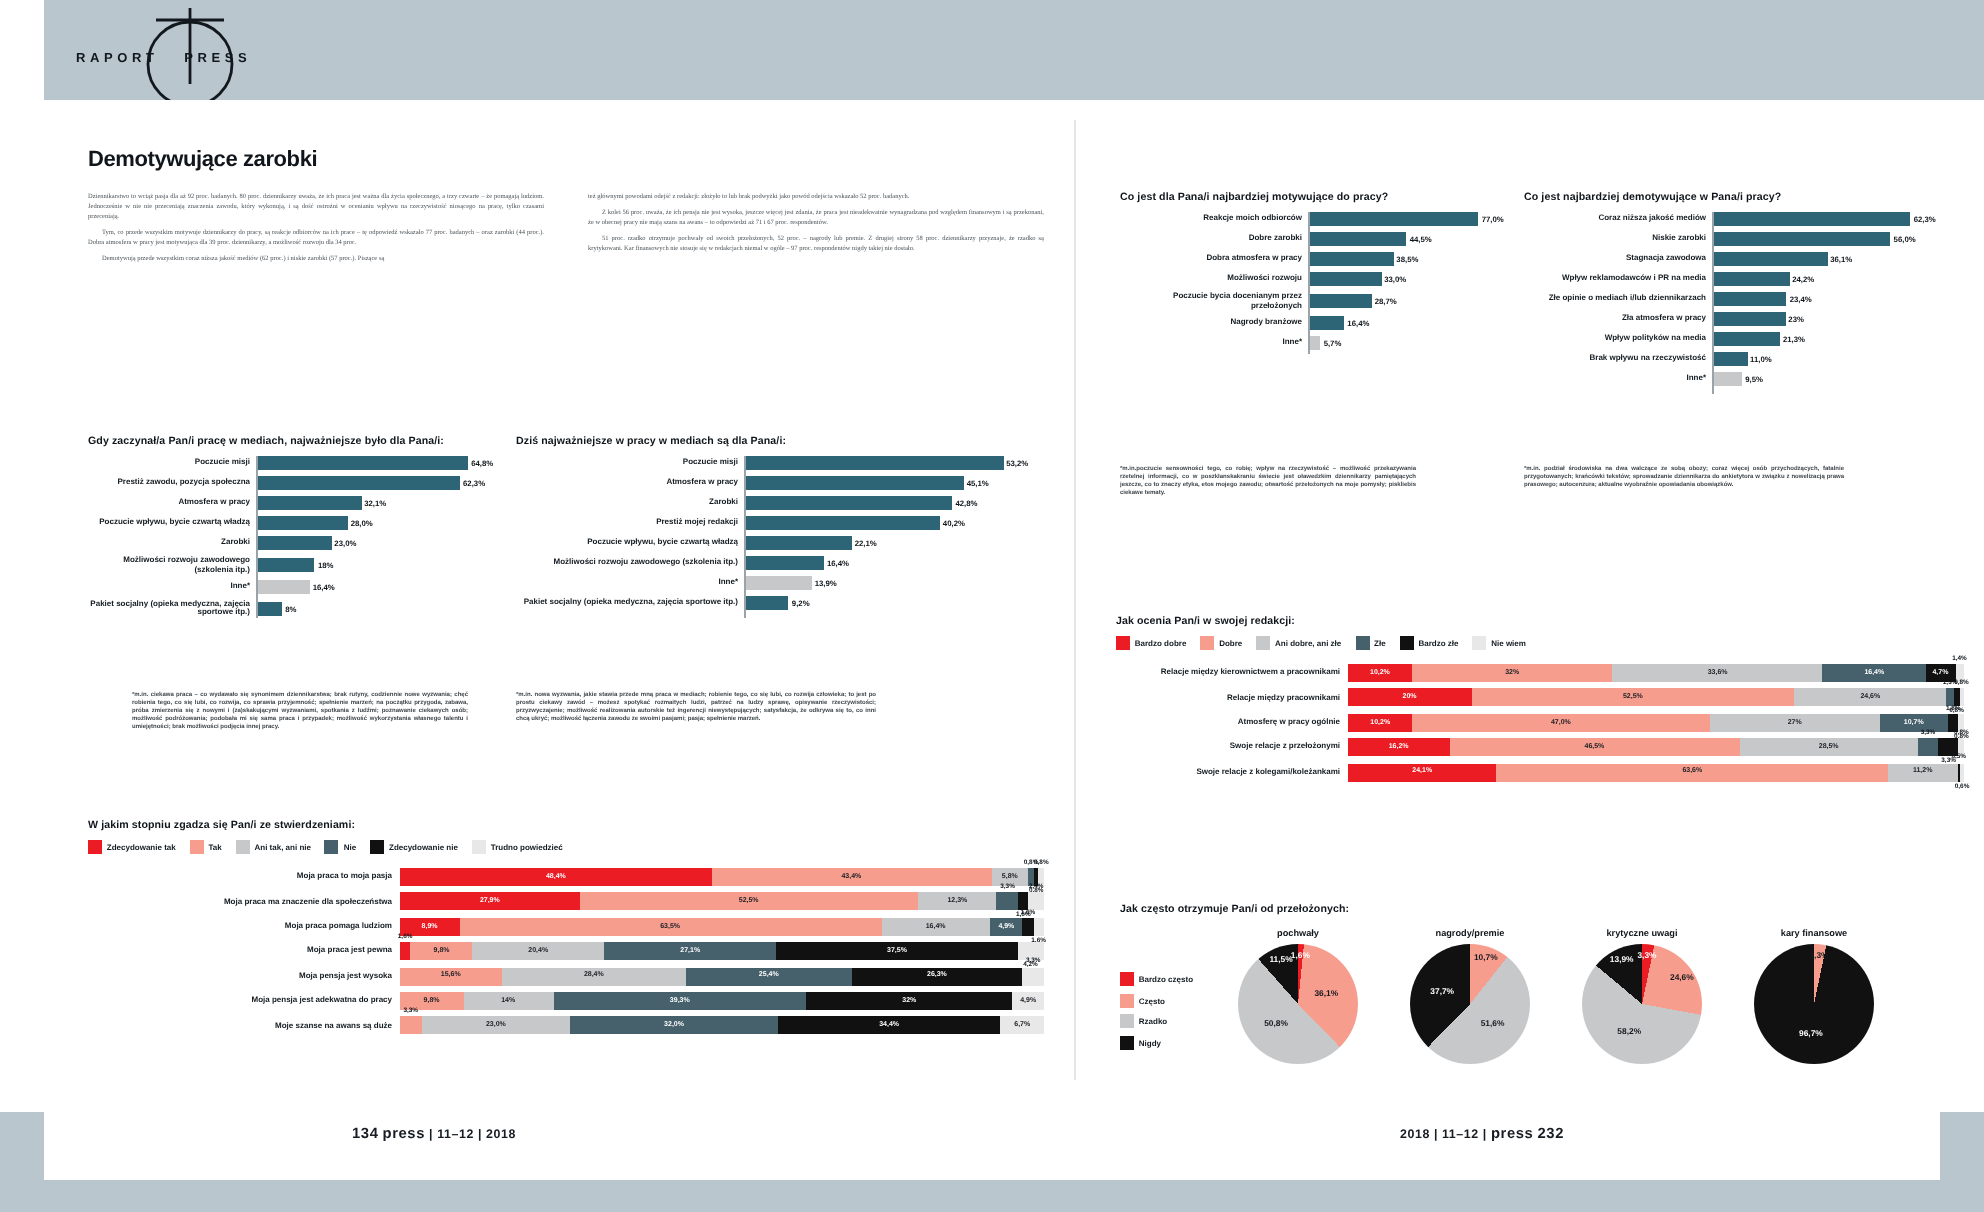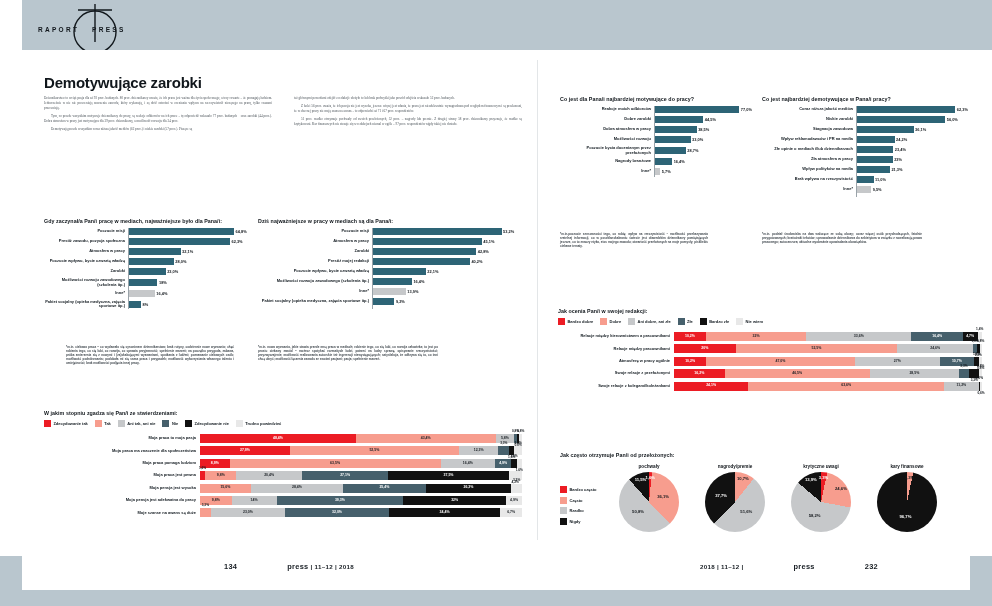--- a/index.html
+++ b/index.html
@@ -38,21 +38,21 @@
     position: absolute; left: 22px; top: 0; width: 948px; height: 34px; background: #fff;
   }
   .gutter {
     position: absolute; left: 537px; top: 60px; width: 1px; height: 480px;
     background: #e3e6e8;
   }
 
   
   .article-title {
     position: absolute; left: 44px; top: 74px;
-    font-size: 15px; font-weight: bold; color: #10161b; letter-spacing: -0.2px;
+    font-size: 11px; font-weight: bold; color: #10161b; letter-spacing: -0.2px;
   }
   .cols { position: absolute; left: 44px; top: 96px; width: 478px; height: 110px; }
   .col {
     position: absolute; top: 0; width: 228px;
     font-size: 3.25px; line-height: 5.0px; color: #4b5359; text-align: justify;
     font-family: "Liberation Serif", serif;
   }
   .col.c1 { left: 0; }
   .col.c2 { left: 250px; }
   .col p { margin-bottom: 3.2px; text-indent: 7px; }
@@ -124,21 +124,21 @@
     position: absolute; font-size: 4.2px; font-weight: bold; white-space: nowrap; line-height: 1;
   }
   .plab.w { color: #ffffff; }
   .plab.d { color: #15191d; }
 
   
   .folio {
     position: absolute; top: 562px; font-size: 6.2px; font-weight: bold; color: #171d23;
     letter-spacing: 0.3px;
   }
-  .folio .big { font-size: 7.4px; margin-left: 48px; }
+  .folio .big { font-size: 7.4px; }
   .folio.left { left: 176px; }
   .folio.right { left: 700px; }
 </style>
 </head>
 <body>
 
 <div id="page">
 
   <div class="topband">
     <div class="white-left"></div>

